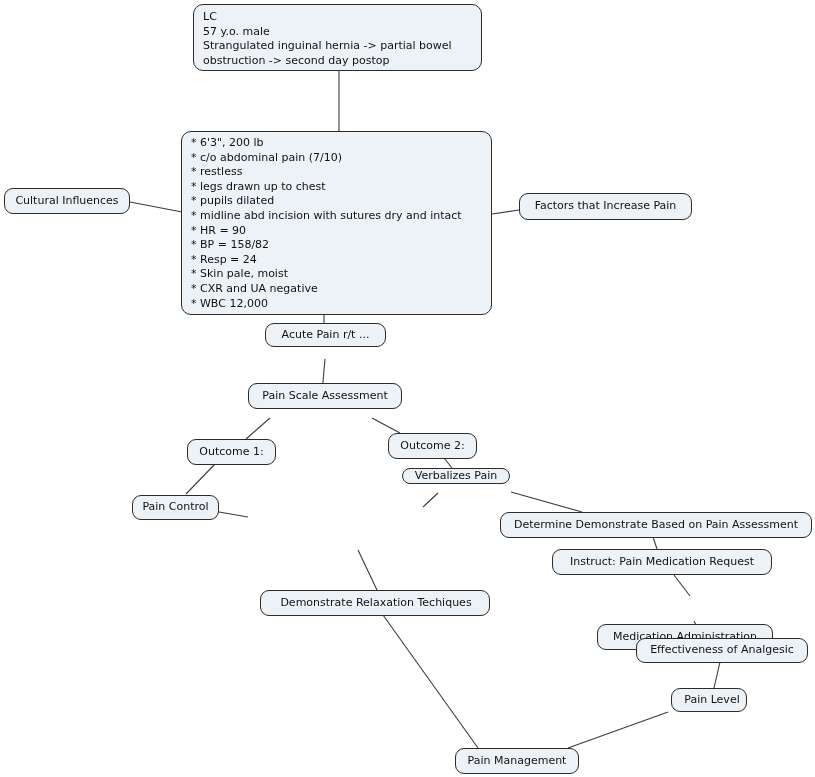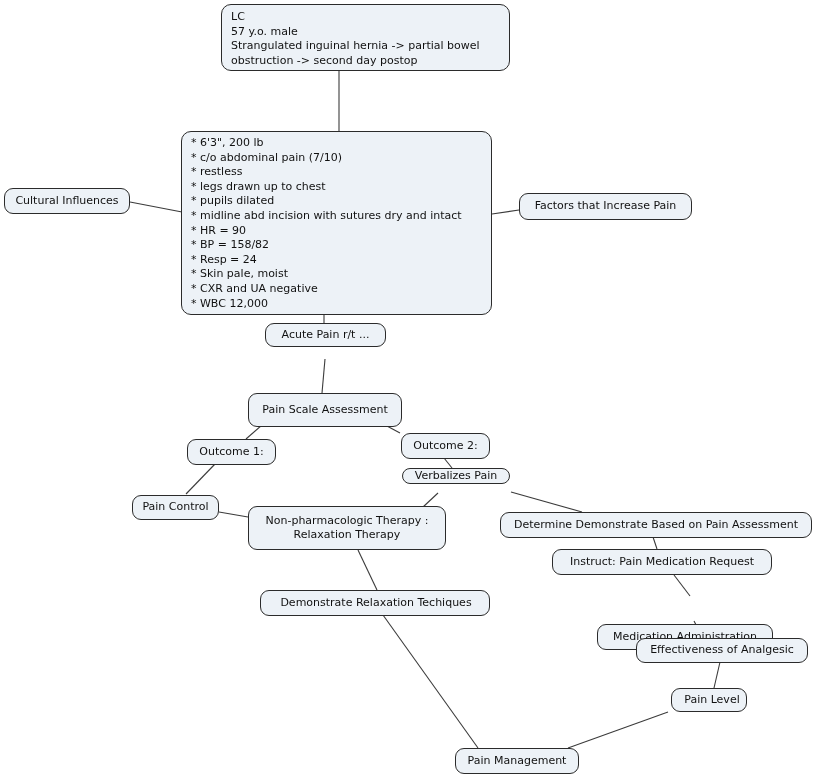--- a/index.html
+++ b/index.html
@@ -43,28 +43,28 @@
     padding: 2px 6px;
   }
   .node.block {
     align-items: flex-start;
     justify-content: flex-start;
     text-align: left;
     white-space: pre;
     border-radius: 10px;
     padding: 5px 9px;
   }
-  #node-patient-summary        { left: 193px; top: 4px;   width: 289px; height: 67px; margin-left: 28px; }
+  #node-patient-summary        { left: 193px; top: 4px;   width: 289px; height: 67px; }
   #node-assessment-findings    { left: 181px; top: 131px; width: 311px; height: 184px; line-height: 14.6px; padding-top: 4px; }
   #node-cultural-influences    { left: 4px;   top: 188px; width: 126px; height: 26px; }
   #node-factors-increase-pain  { left: 519px; top: 193px; width: 173px; height: 27px; }
   #node-acute-pain             { left: 265px; top: 323px; width: 121px; height: 24px; }
-  #node-pain-scale-assessment  { left: 248px; top: 393px; width: 154px; height: 34px; text-align: center; }
+  #node-pain-scale-assessment  { left: 248px; top: 383px; width: 154px; height: 26px; text-align: center; }
   #node-outcome-1              { left: 187px; top: 439px; width: 89px;  height: 26px; }
-  #node-outcome-2              { left: 401px; top: 433px; width: 89px;  height: 26px; }
+  #node-outcome-2              { left: 388px; top: 433px; width: 89px;  height: 26px; }
   #node-verbalizes-pain        { left: 402px; top: 468px; width: 108px; height: 16px; }
   #node-pain-control           { left: 132px; top: 495px; width: 87px;  height: 25px; }
   #node-nonpharm-therapy       { left: 248px; top: 506px; width: 198px; height: 44px; }
   #node-determine-medication   { left: 500px; top: 512px; width: 312px; height: 26px; }
   #node-instruct-request       { left: 552px; top: 549px; width: 220px; height: 26px; }
   #node-medication-administration { left: 597px; top: 596px; width: 176px; height: 26px; margin-top: 28px; }
   #node-effectiveness-analgesic   { left: 636px; top: 638px; width: 172px; height: 25px; }
   #node-pain-level             { left: 671px; top: 688px; width: 76px;  height: 24px; padding-left: 12px; }
   #node-demonstrate-relaxation { left: 260px; top: 590px; width: 230px; height: 26px; padding-left: 8px; }
   #node-pain-management        { left: 455px; top: 748px; width: 124px; height: 26px; }
@@ -123,22 +123,20 @@
   <div class="node" id="node-pain-scale-assessment">Pain Scale Assessment</div>
 
   <div class="node" id="node-outcome-1">Outcome 1:</div>
 
   <div class="node" id="node-outcome-2">Outcome 2:</div>
 
   <div class="node" id="node-verbalizes-pain">Verbalizes Pain</div>
 
   <div class="node" id="node-pain-control">Pain Control</div>
 
-  <div class="node" id="node-nonpharm-therapy">Non-pharmacologic Therapy :
-Relaxation Therapy</div>
 
   <div class="node" id="node-determine-medication">Determine Demonstrate Based on Pain Assessment</div>
 
   <div class="node" id="node-instruct-request">Instruct: Pain Medication Request</div>
 
   <div class="node" id="node-medication-administration">Medication Administration</div>
 
   <div class="node" id="node-effectiveness-analgesic">Effectiveness of Analgesic</div>
 
   <div class="node" id="node-pain-level">Pain Level</div>

